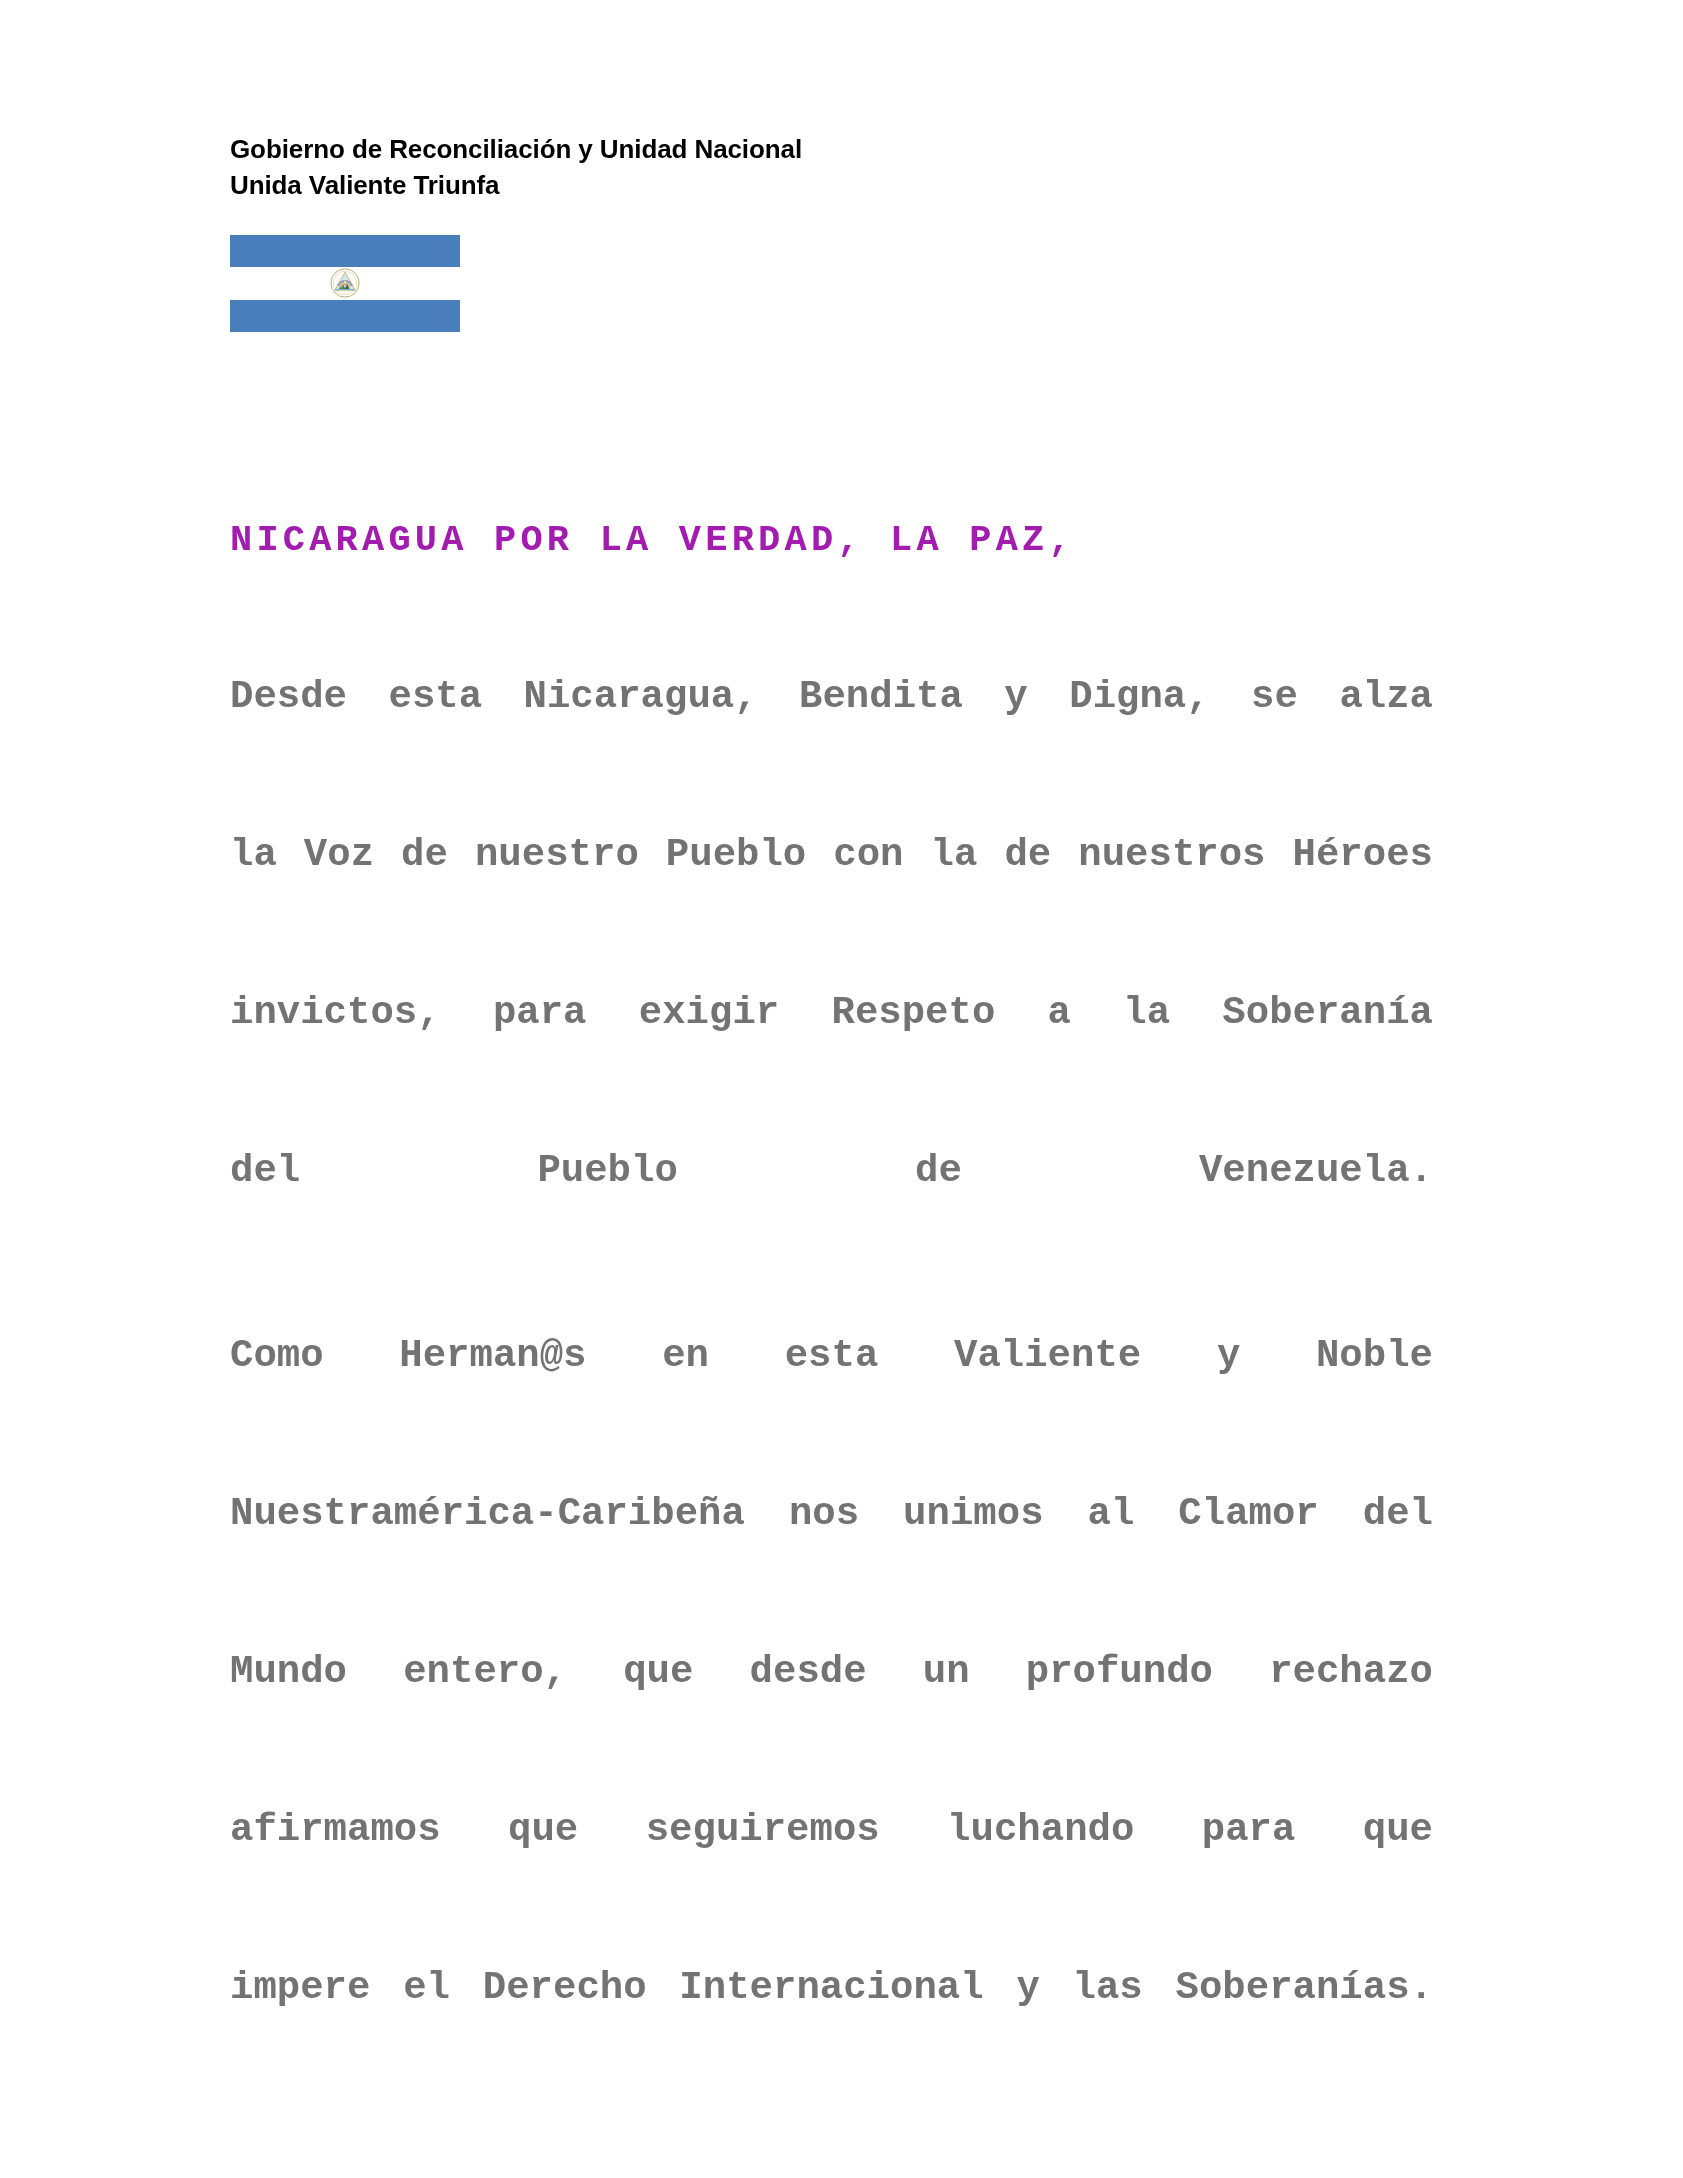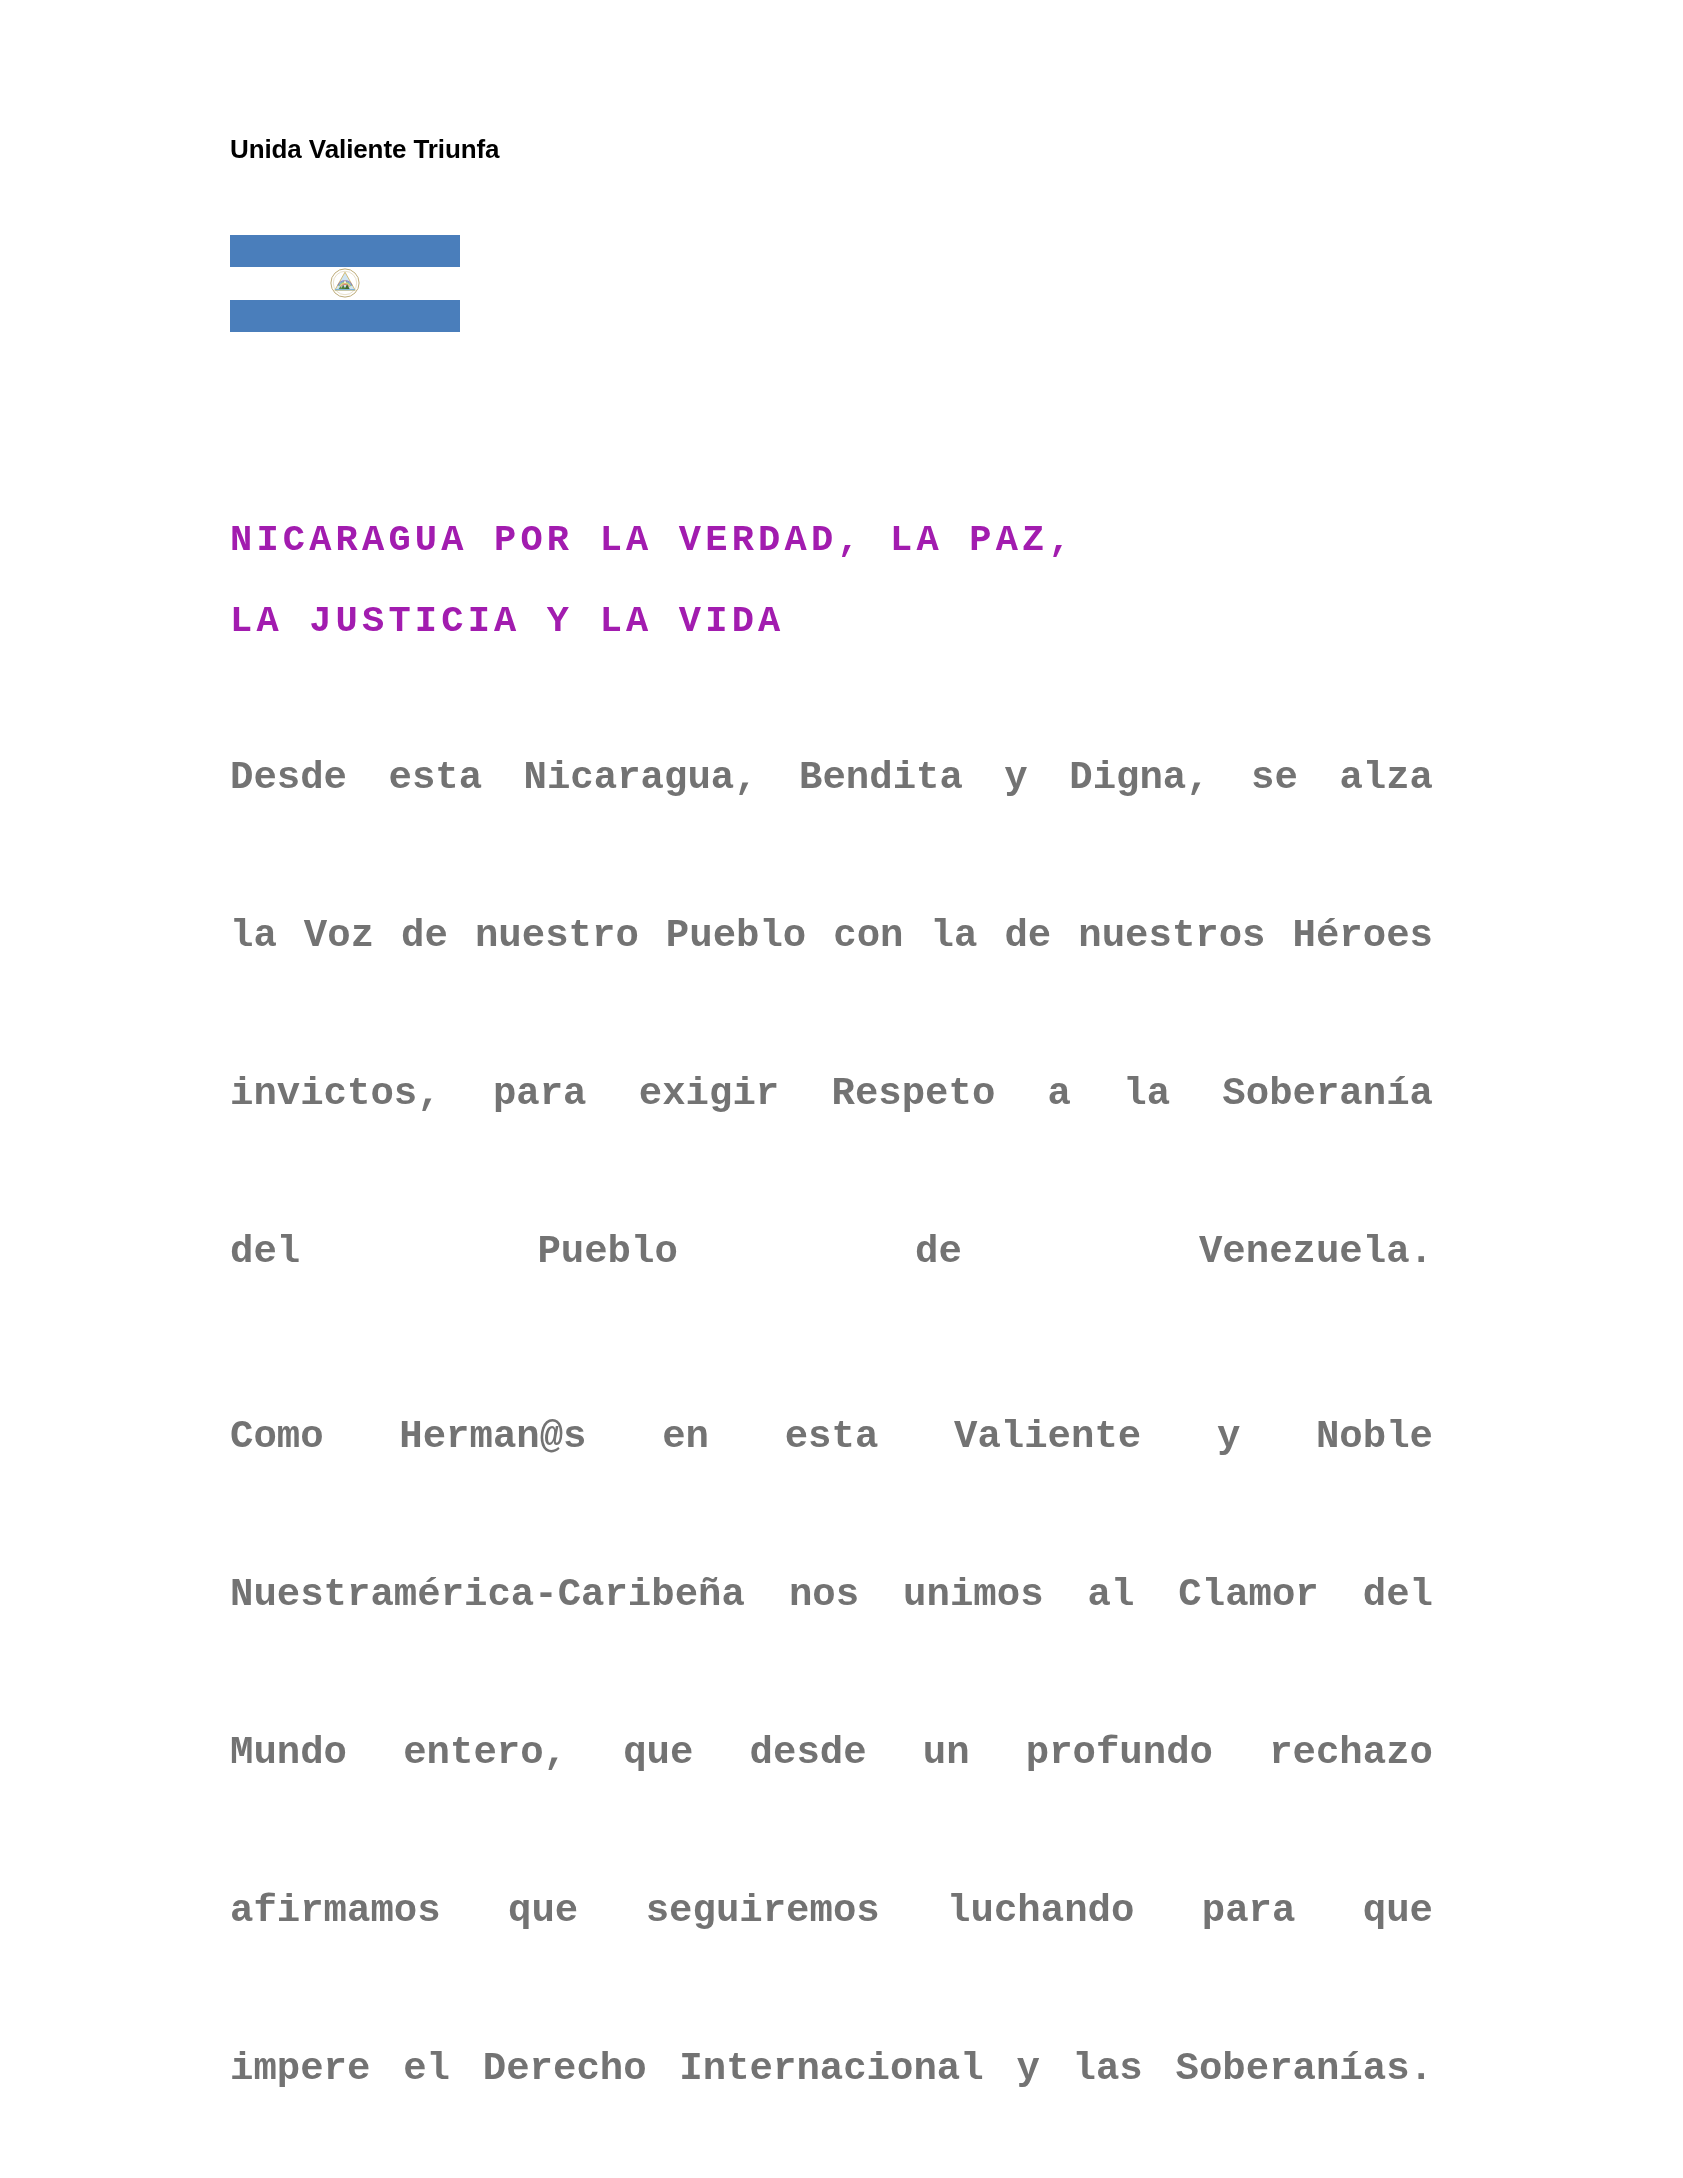--- a/index.html
+++ b/index.html
@@ -115,20 +115,21 @@
     display: inline-block;
     width: 100%;
   }
 </style>
 </head>
 <body>
 
 <div class="page">
 
   <div class="letterhead">
+    <div class="letterhead-line">Gobierno de Reconciliación y Unidad Nacional</div>
     <div class="letterhead-line">Unida Valiente Triunfa</div>
   </div>
 
   <div class="flag">
     <div class="flag-band blue"></div>
     <div class="flag-band white">
       <svg class="flag-emblem" viewBox="0 0 100 100">
 
         <circle cx="50" cy="50" r="47" fill="#ffffff" stroke="#b5a16a" stroke-width="3"></circle>
         <circle cx="50" cy="50" r="39" fill="#ffffff" stroke="#c9b887" stroke-width="1.5"></circle>
@@ -150,21 +151,20 @@
 
         <rect x="17" y="70" width="66" height="4" fill="#7fb3d5"></rect>
       </svg>
     </div>
     <div class="flag-band blue"></div>
   </div>
 
   <div class="doc">
 
     <div class="doc-title">NICARAGUA POR LA VERDAD, LA PAZ,</div>
-    <div class="doc-title">LA JUSTICIA Y LA VIDA</div>
 
     <div class="title-gap"></div>
 
     <div id="paragraphs-container">
         <div class="para"><span>Desde esta Nicaragua, Bendita y Digna, se alza</span><span style="display: inline-block; width: 100%;"></span><span>la Voz de nuestro Pueblo con la de nuestros Héroes</span><span style="display: inline-block; width: 100%;"></span><span>invictos, para exigir Respeto a la Soberanía</span><span style="display: inline-block; width: 100%;"></span><span>del Pueblo de Venezuela.</span></div>
         <div class="para"><span>Como Herman@s en esta Valiente y Noble</span><span style="display: inline-block; width: 100%;"></span><span>Nuestramérica-Caribeña nos unimos al Clamor del</span><span style="display: inline-block; width: 100%;"></span><span>Mundo entero, que desde un profundo rechazo</span><span style="display: inline-block; width: 100%;"></span><span>afirmamos que seguiremos luchando para que</span><span style="display: inline-block; width: 100%;"></span><span>impere el Derecho Internacional y las Soberanías.</span></div>
       </div>
 
   </div>
 

